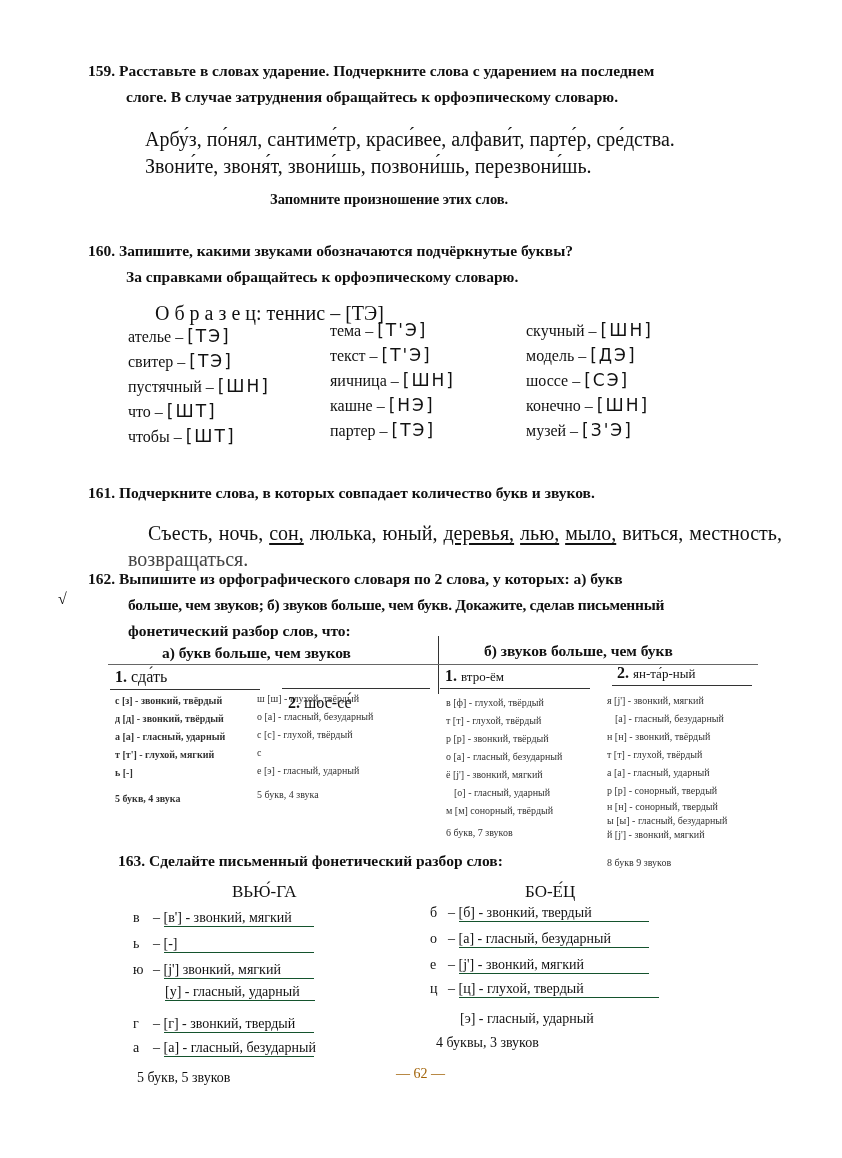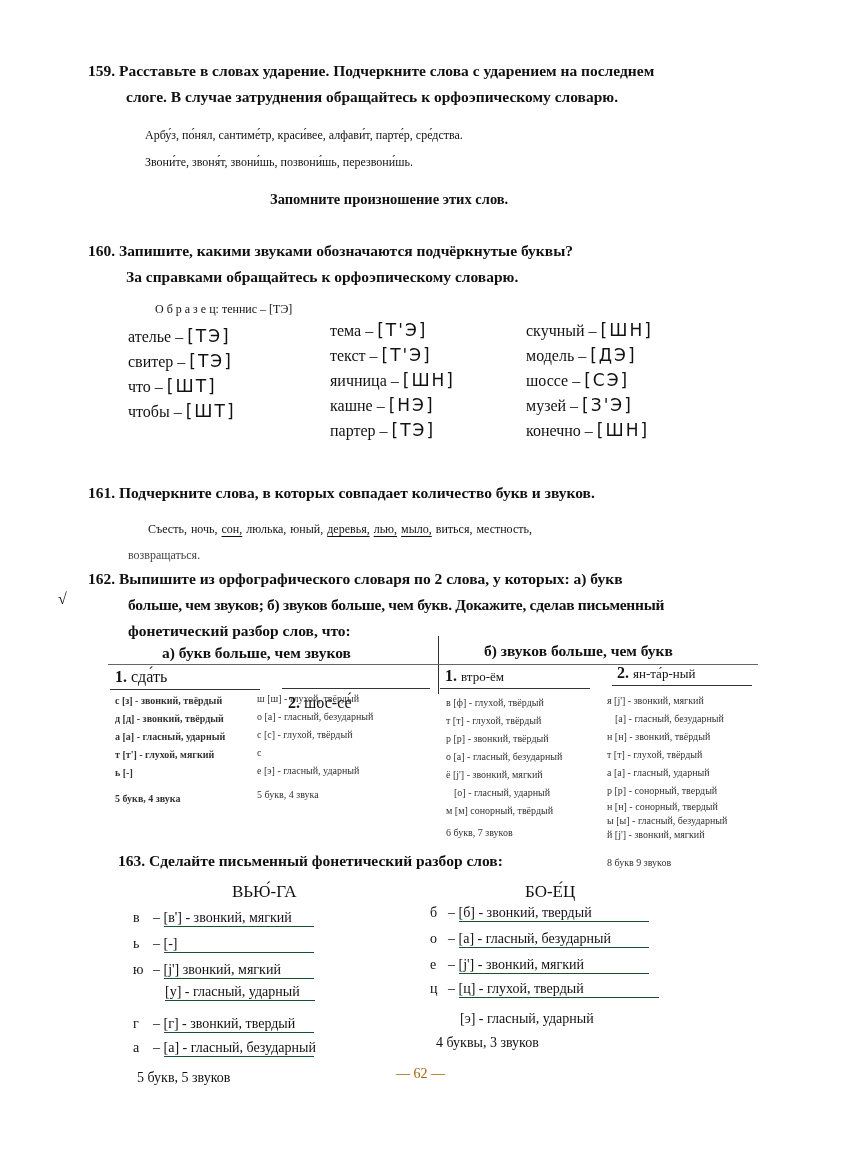--- a/index.html
+++ b/index.html
@@ -7,21 +7,21 @@
   .abs { position: absolute; }
   .task { font-weight: bold; font-size: 15.5px; line-height: 26px; }
   .hand { font-family: "DejaVu Sans", sans-serif; font-weight: normal; letter-spacing: 2px; font-size: 17px; }
   .row160 { font-size: 16px; white-space: nowrap; }
   .u { text-decoration: underline; text-underline-offset: 3px; }
   .small { font-size: 10px; line-height: 18px; color: #333; white-space: nowrap; }
   .line { position: absolute; height: 1px; background: #333; }
   .vline { position: absolute; width: 1px; background: #333; }
   .w163 { font-size: 14px; white-space: nowrap; }
   .w163 .ans { display: inline-block; border-bottom: 1px solid #14532d; }
-  .big { font-size: 12px; }
+  .big { font-size: 20px; }
 </style>
 </head>
 <body>
 
 <div class="abs task" style="left:88px; top:58px; width:700px;">
   <span>159.</span>
   <span>Расставьте в словах ударение. Подчеркните слова с ударением на последнем</span>
 </div>
 <div class="abs task" style="left:126px; top:84px; width:660px;">слоге. В случае затруднения обращайтесь к орфоэпическому словарю.</div>
 <div class="abs big" style="left:145px; top:128px; white-space:nowrap;">Арбу́з, по́нял, сантиме́тр, краси́вее, алфави́т, парте́р, сре́дства.</div>
@@ -32,36 +32,37 @@
   <span>160.</span>
   <span>Запишите, какими звуками обозначаются подчёркнутые буквы?</span>
 </div>
 <div class="abs task" style="left:126px; top:264px;">За справками обращайтесь к орфоэпическому словарю.</div>
 <div class="abs big" style="left:155px; top:302px; white-space:nowrap;">О б р а з е ц: теннис – [ТЭ]</div>
 
 <div class="abs" style="left:128px; top:326px; width:600px;">
   <div class="abs" style="left:0; top:0; width:200px;">
     <div class="row160" style="height:25px;"><span>ателье</span> – <span class="hand">[ТЭ]</span></div>
     <div class="row160" style="height:25px;"><span>свитер</span> – <span class="hand">[ТЭ]</span></div>
+    <div class="row160" style="height:25px;"><span>пустячный</span> – <span class="hand">[ШН]</span></div>
     <div class="row160" style="height:25px;"><span>что</span> – <span class="hand">[ШТ]</span></div>
     <div class="row160" style="height:25px;"><span>чтобы</span> – <span class="hand">[ШТ]</span></div>
   </div>
   <div class="abs" style="left:202px; top:-6px; width:200px;">
     <div class="row160" style="height:25px;"><span>тема</span> – <span class="hand">[Т'Э]</span></div>
     <div class="row160" style="height:25px;"><span>текст</span> – <span class="hand">[Т'Э]</span></div>
     <div class="row160" style="height:25px;"><span>яичница</span> – <span class="hand">[ШН]</span></div>
     <div class="row160" style="height:25px;"><span>кашне</span> – <span class="hand">[НЭ]</span></div>
     <div class="row160" style="height:25px;"><span>партер</span> – <span class="hand">[ТЭ]</span></div>
   </div>
   <div class="abs" style="left:398px; top:-6px; width:200px;">
     <div class="row160" style="height:25px;"><span>скучный</span> – <span class="hand">[ШН]</span></div>
     <div class="row160" style="height:25px;"><span>модель</span> – <span class="hand">[ДЭ]</span></div>
     <div class="row160" style="height:25px;"><span>шоссе</span> – <span class="hand">[СЭ]</span></div>
+    <div class="row160" style="height:25px;"><span>конечно</span> – <span class="hand">[ШН]</span></div>
     <div class="row160" style="height:25px;"><span>музей</span> – <span class="hand">[З'Э]</span></div>
-    <div class="row160" style="height:25px;"><span>конечно</span> – <span class="hand">[ШН]</span></div>
   </div>
 </div>
 
 <div class="abs task" style="left:88px; top:480px; width:700px;">
   <span>161.</span>
   <span>Подчеркните слова, в которых совпадает количество букв и звуков.</span>
 </div>
 <div class="abs big" style="left:148px; top:522px; white-space:nowrap; word-spacing:1px;">
   <span>Съесть,</span>
   <span>ночь,</span>

